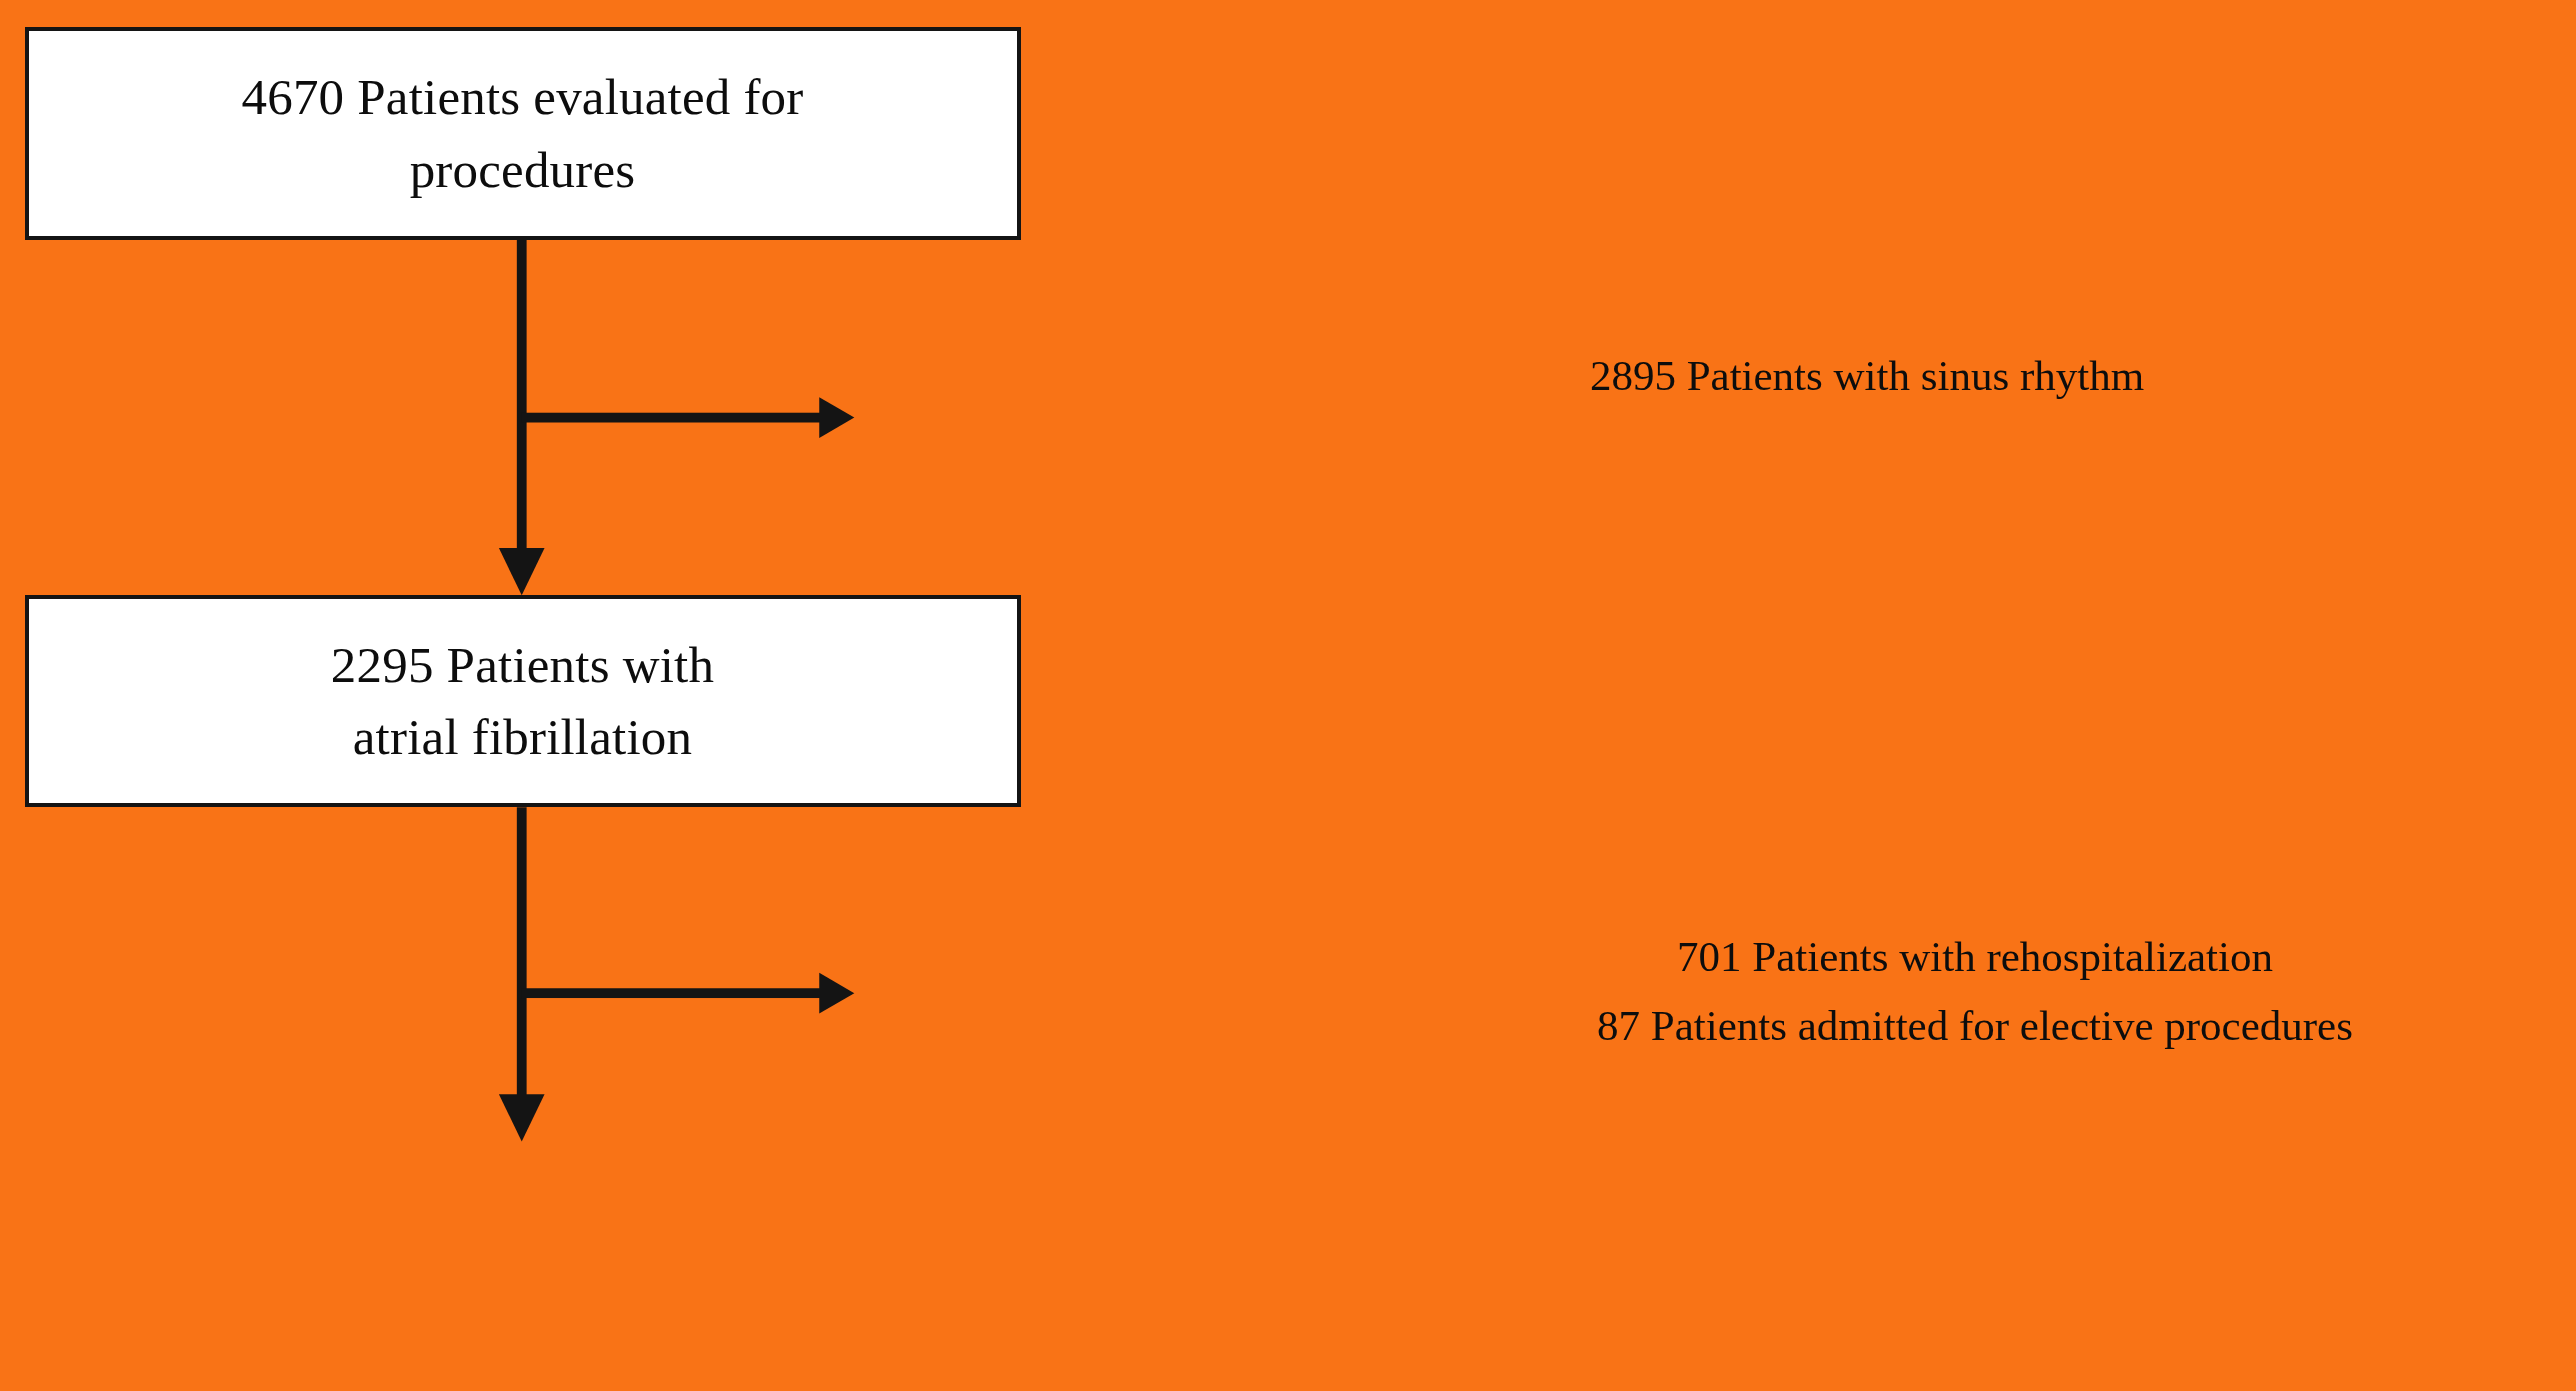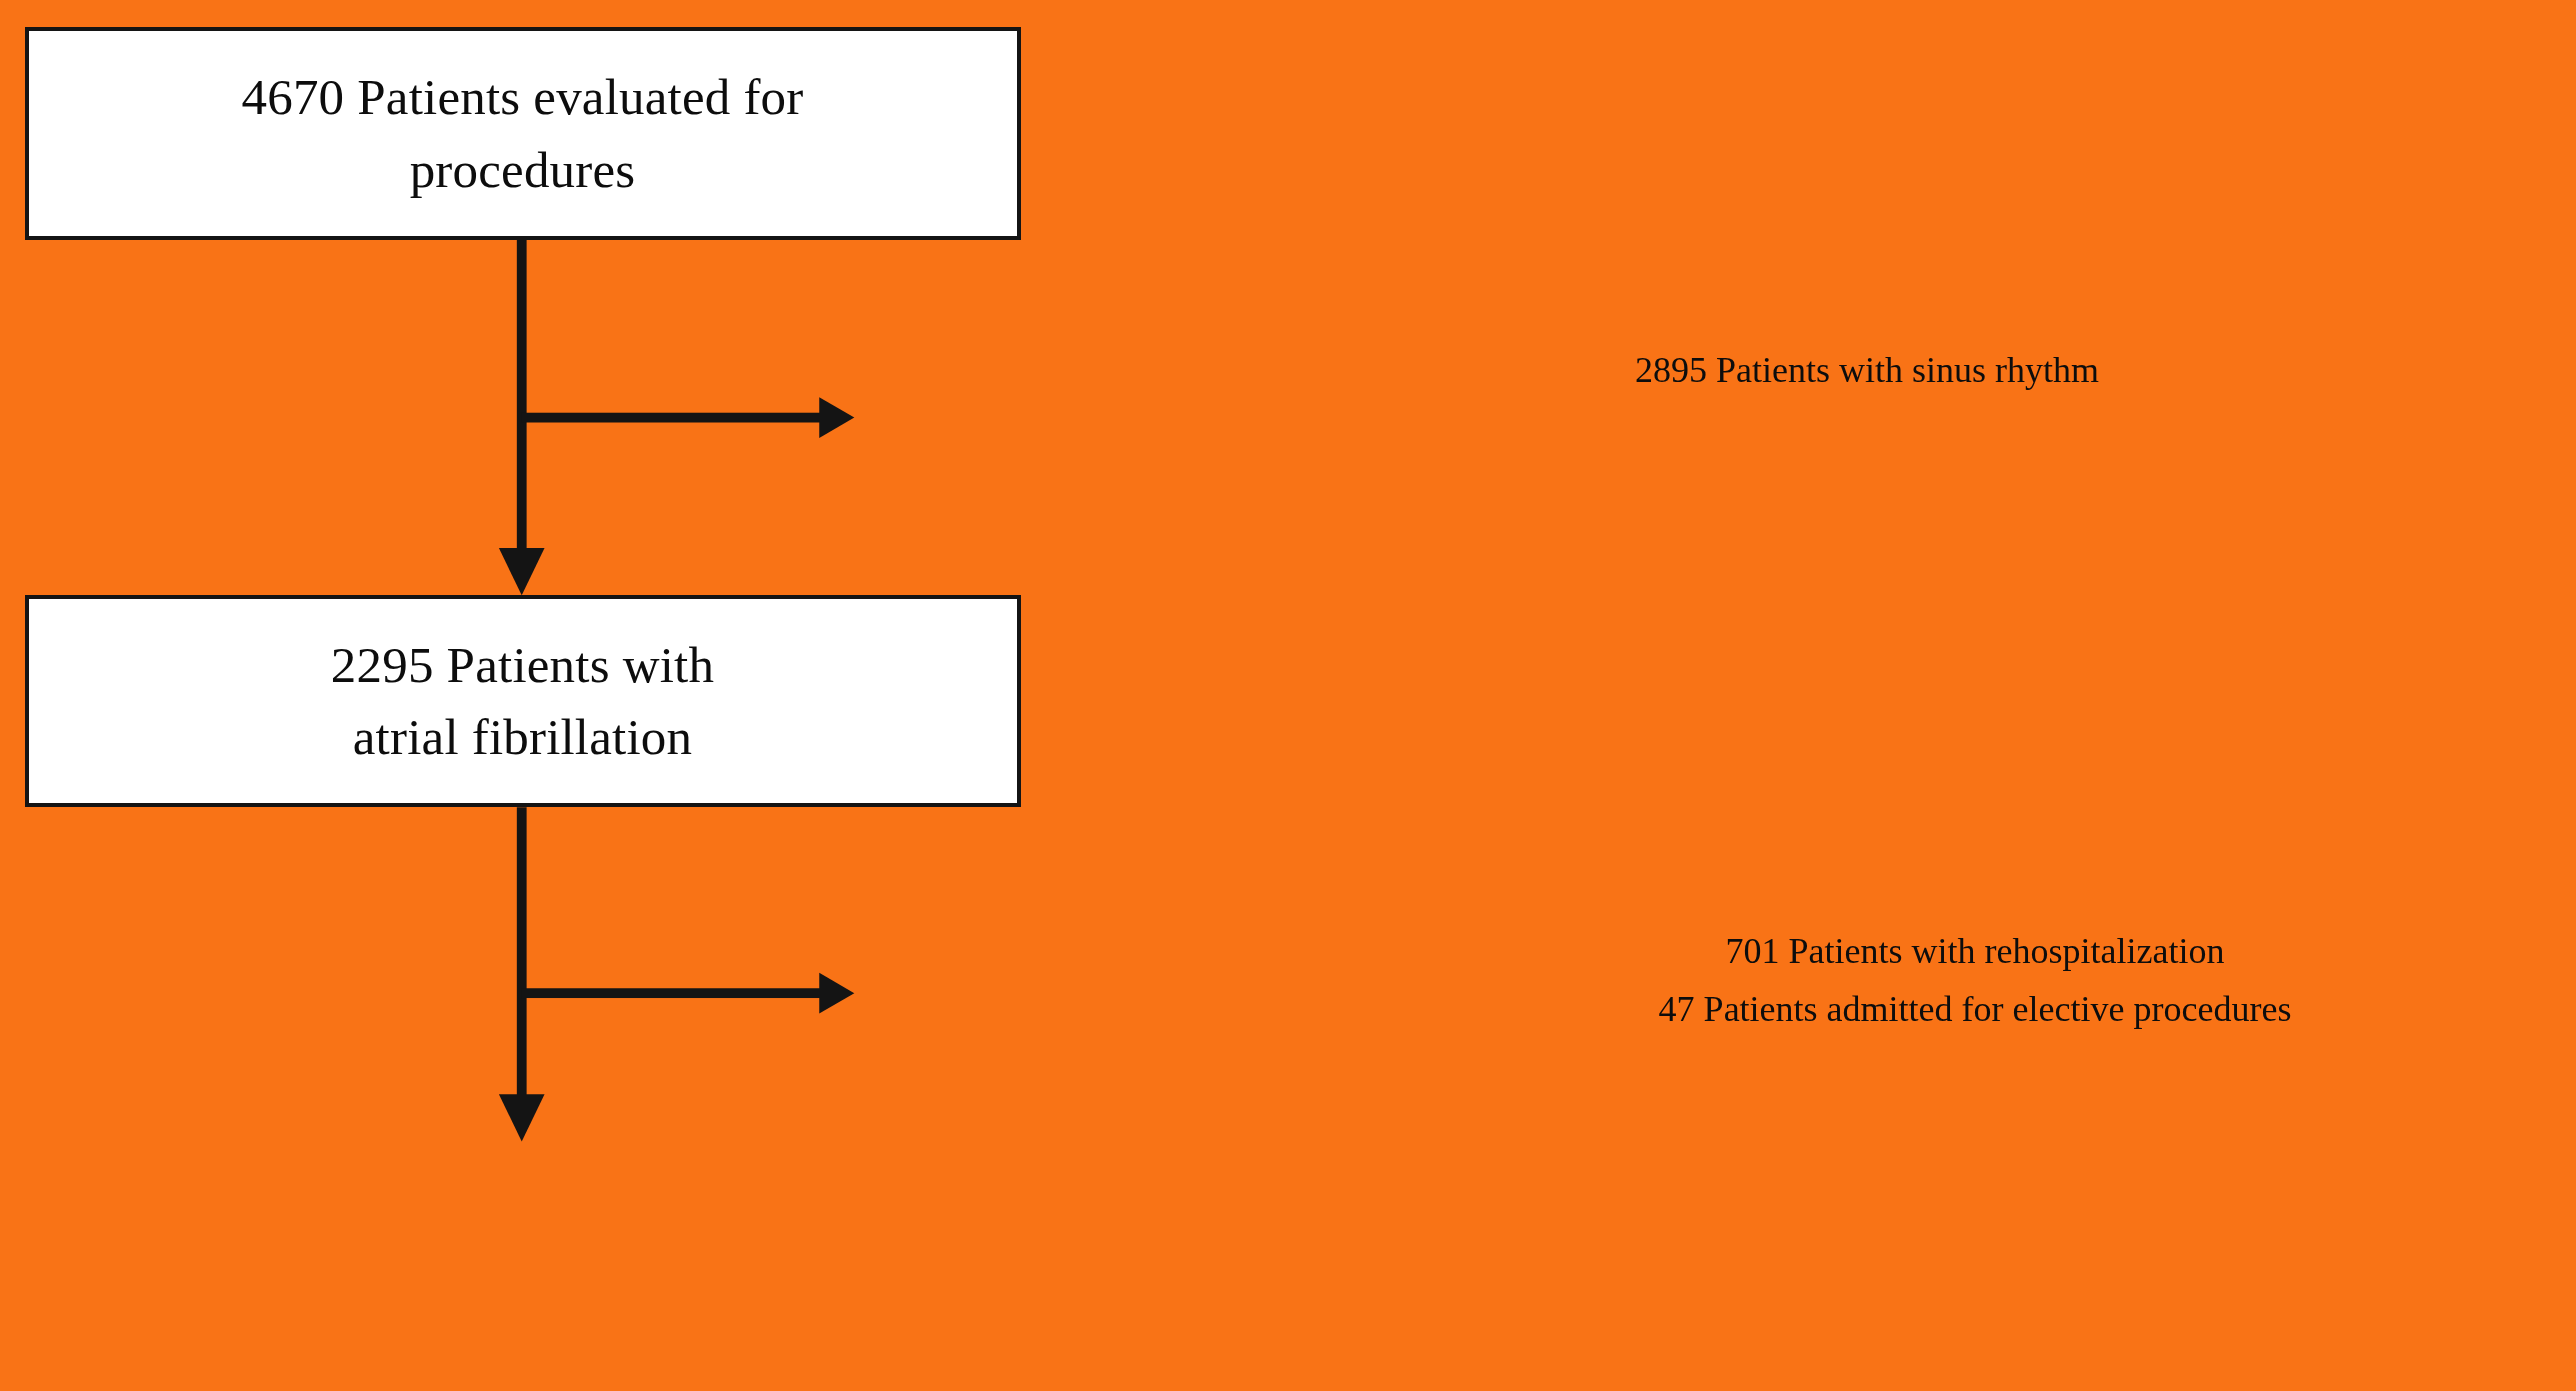--- a/index.html
+++ b/index.html
@@ -48,21 +48,21 @@
     left: 0;
     top: 0;
     width: 2576px;
     height: 1392px;
     pointer-events: none;
   }
 
   
   .side-note {
     position: absolute;
-    font-size: 36px;
+    font-size: 43px;
     line-height: 1.60;
     white-space: nowrap;
   }
   .side-note .line { display: block; }
 
   #note-excluded-1 {
     left: 1386px;
     top: 342px;
     width: 962px;
     text-align: center;
@@ -104,17 +104,17 @@
     <span class="line">atrial fibrillation</span>
   </div>
 
 
   <div class="side-note" id="note-excluded-1">
     <span class="line">2895 Patients with sinus rhythm</span>
   </div>
 
   <div class="side-note" id="note-excluded-2">
     <span class="line">701 Patients with rehospitalization</span>
-    <span class="line">47 Patients admitted for elective procedures</span>
+    <span class="line">87 Patients admitted for elective procedures</span>
   </div>
 
 </div>
 
 
 </body></html>

